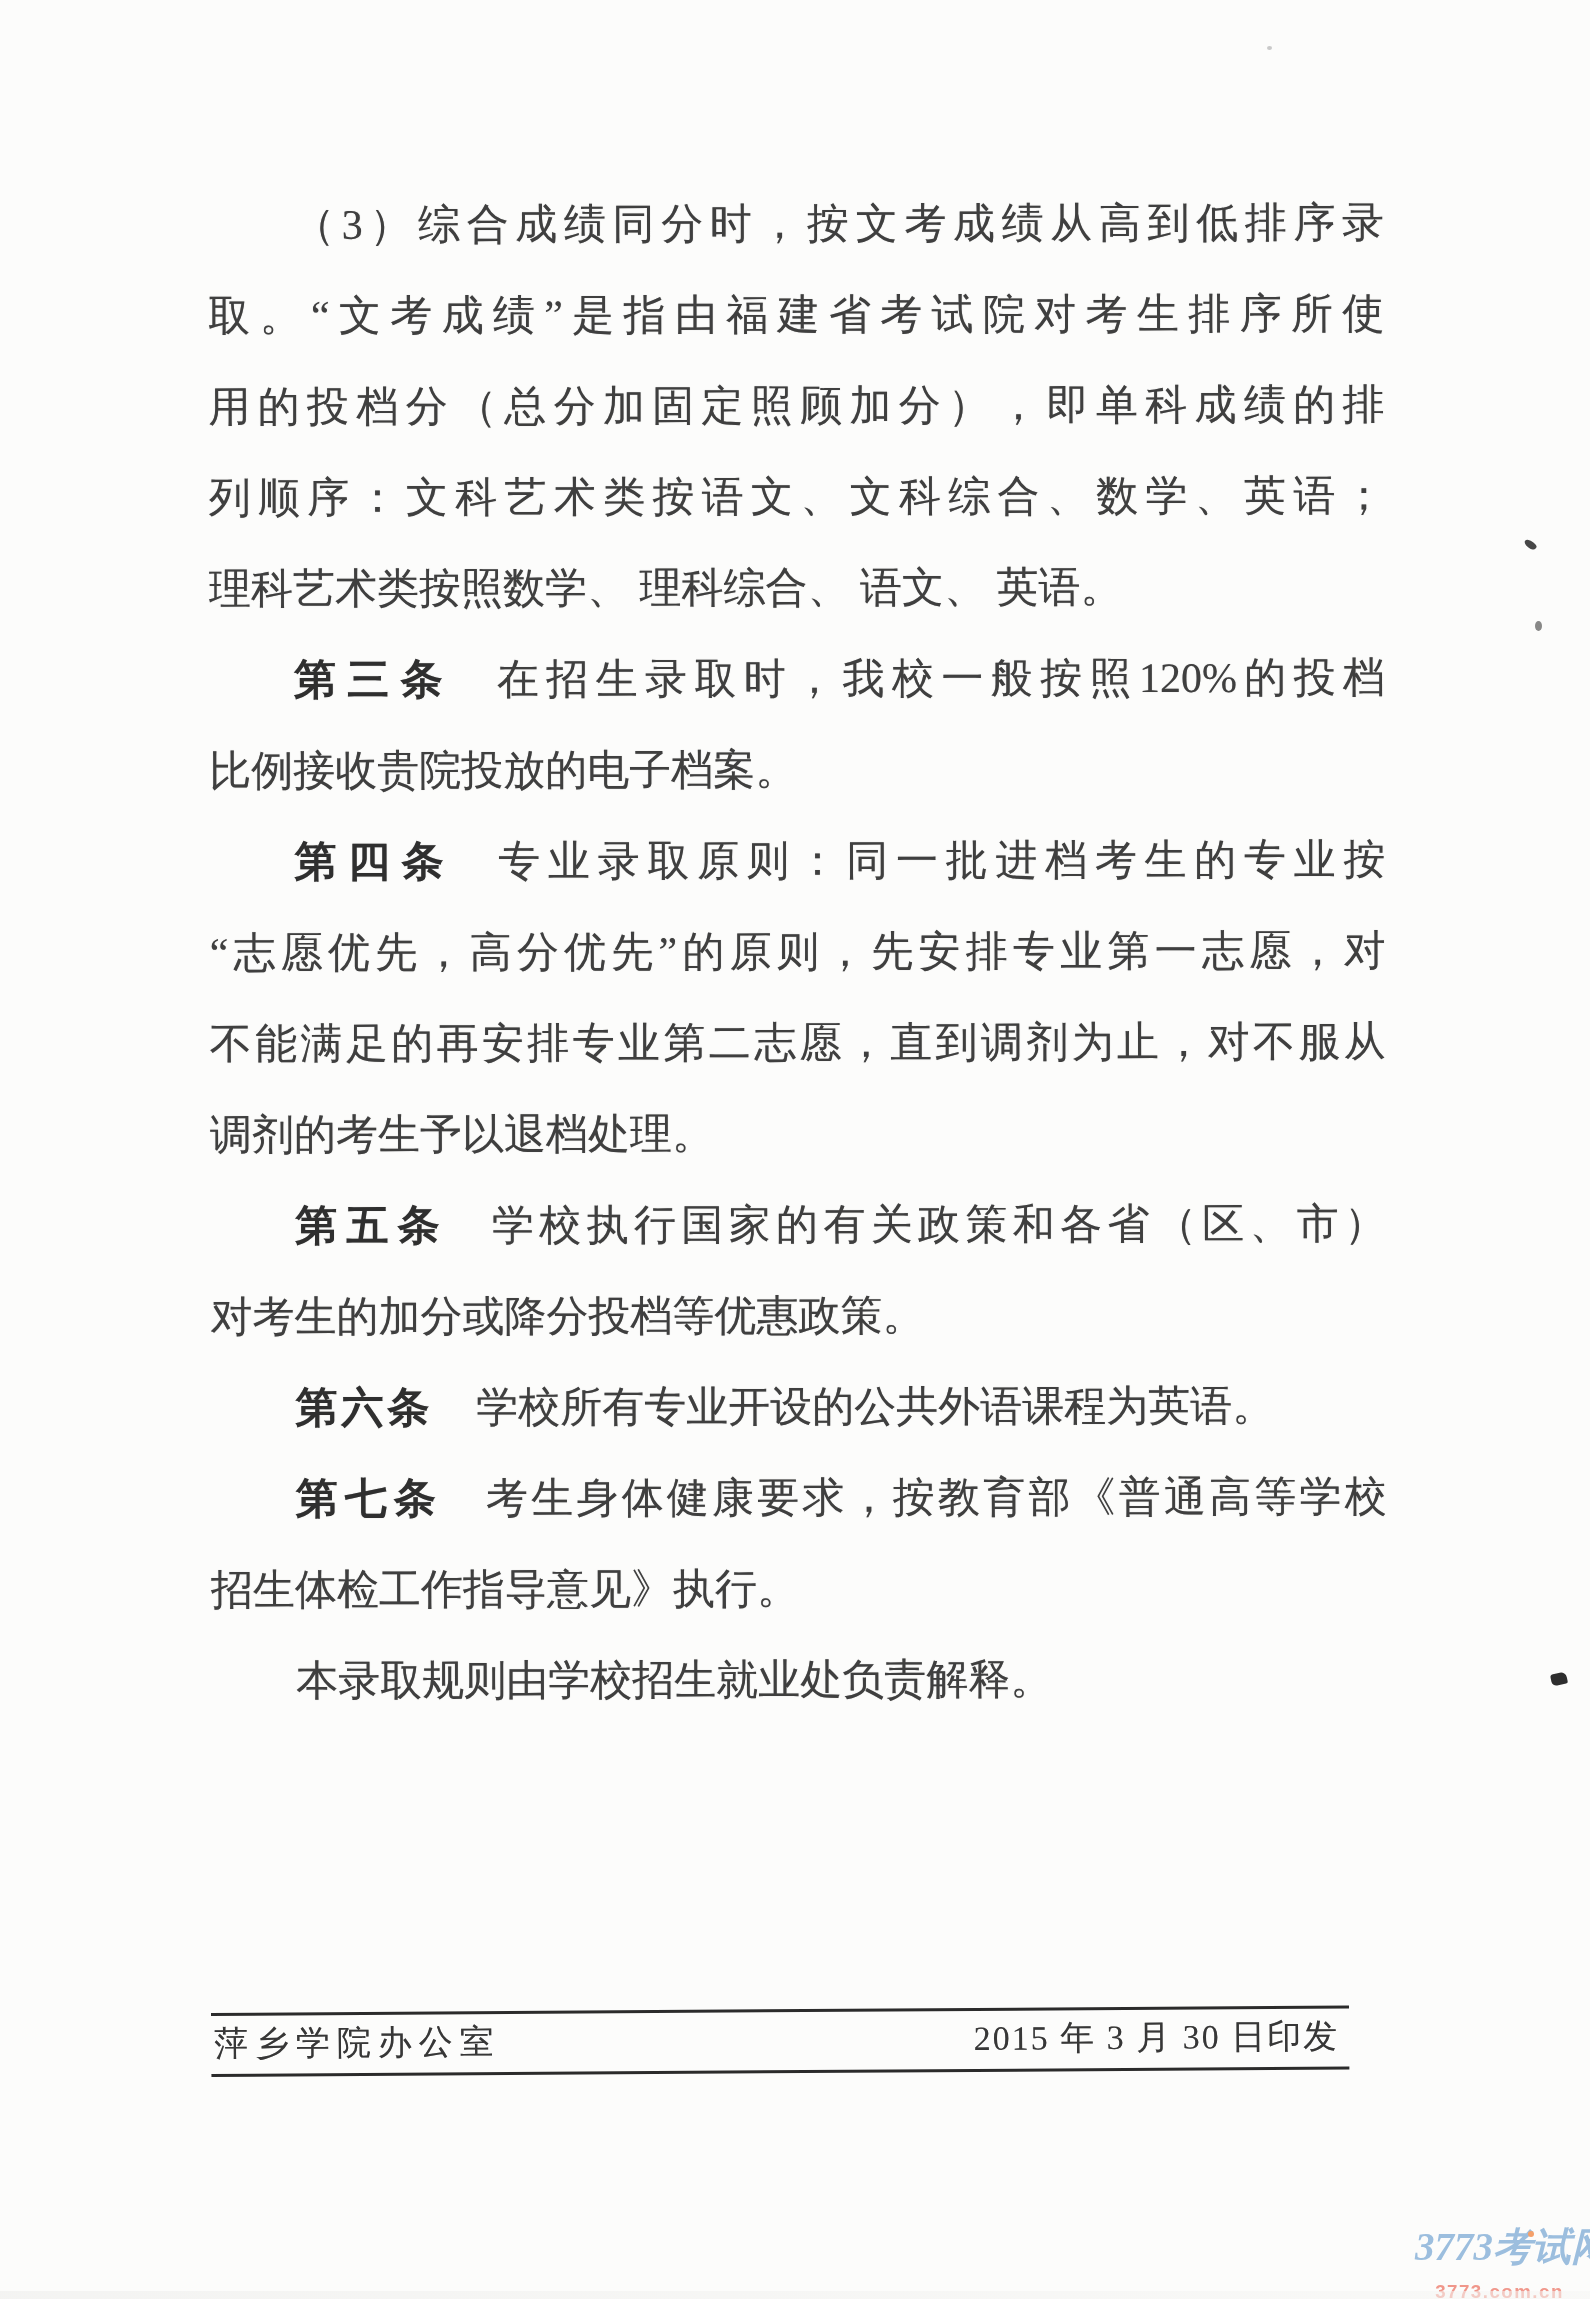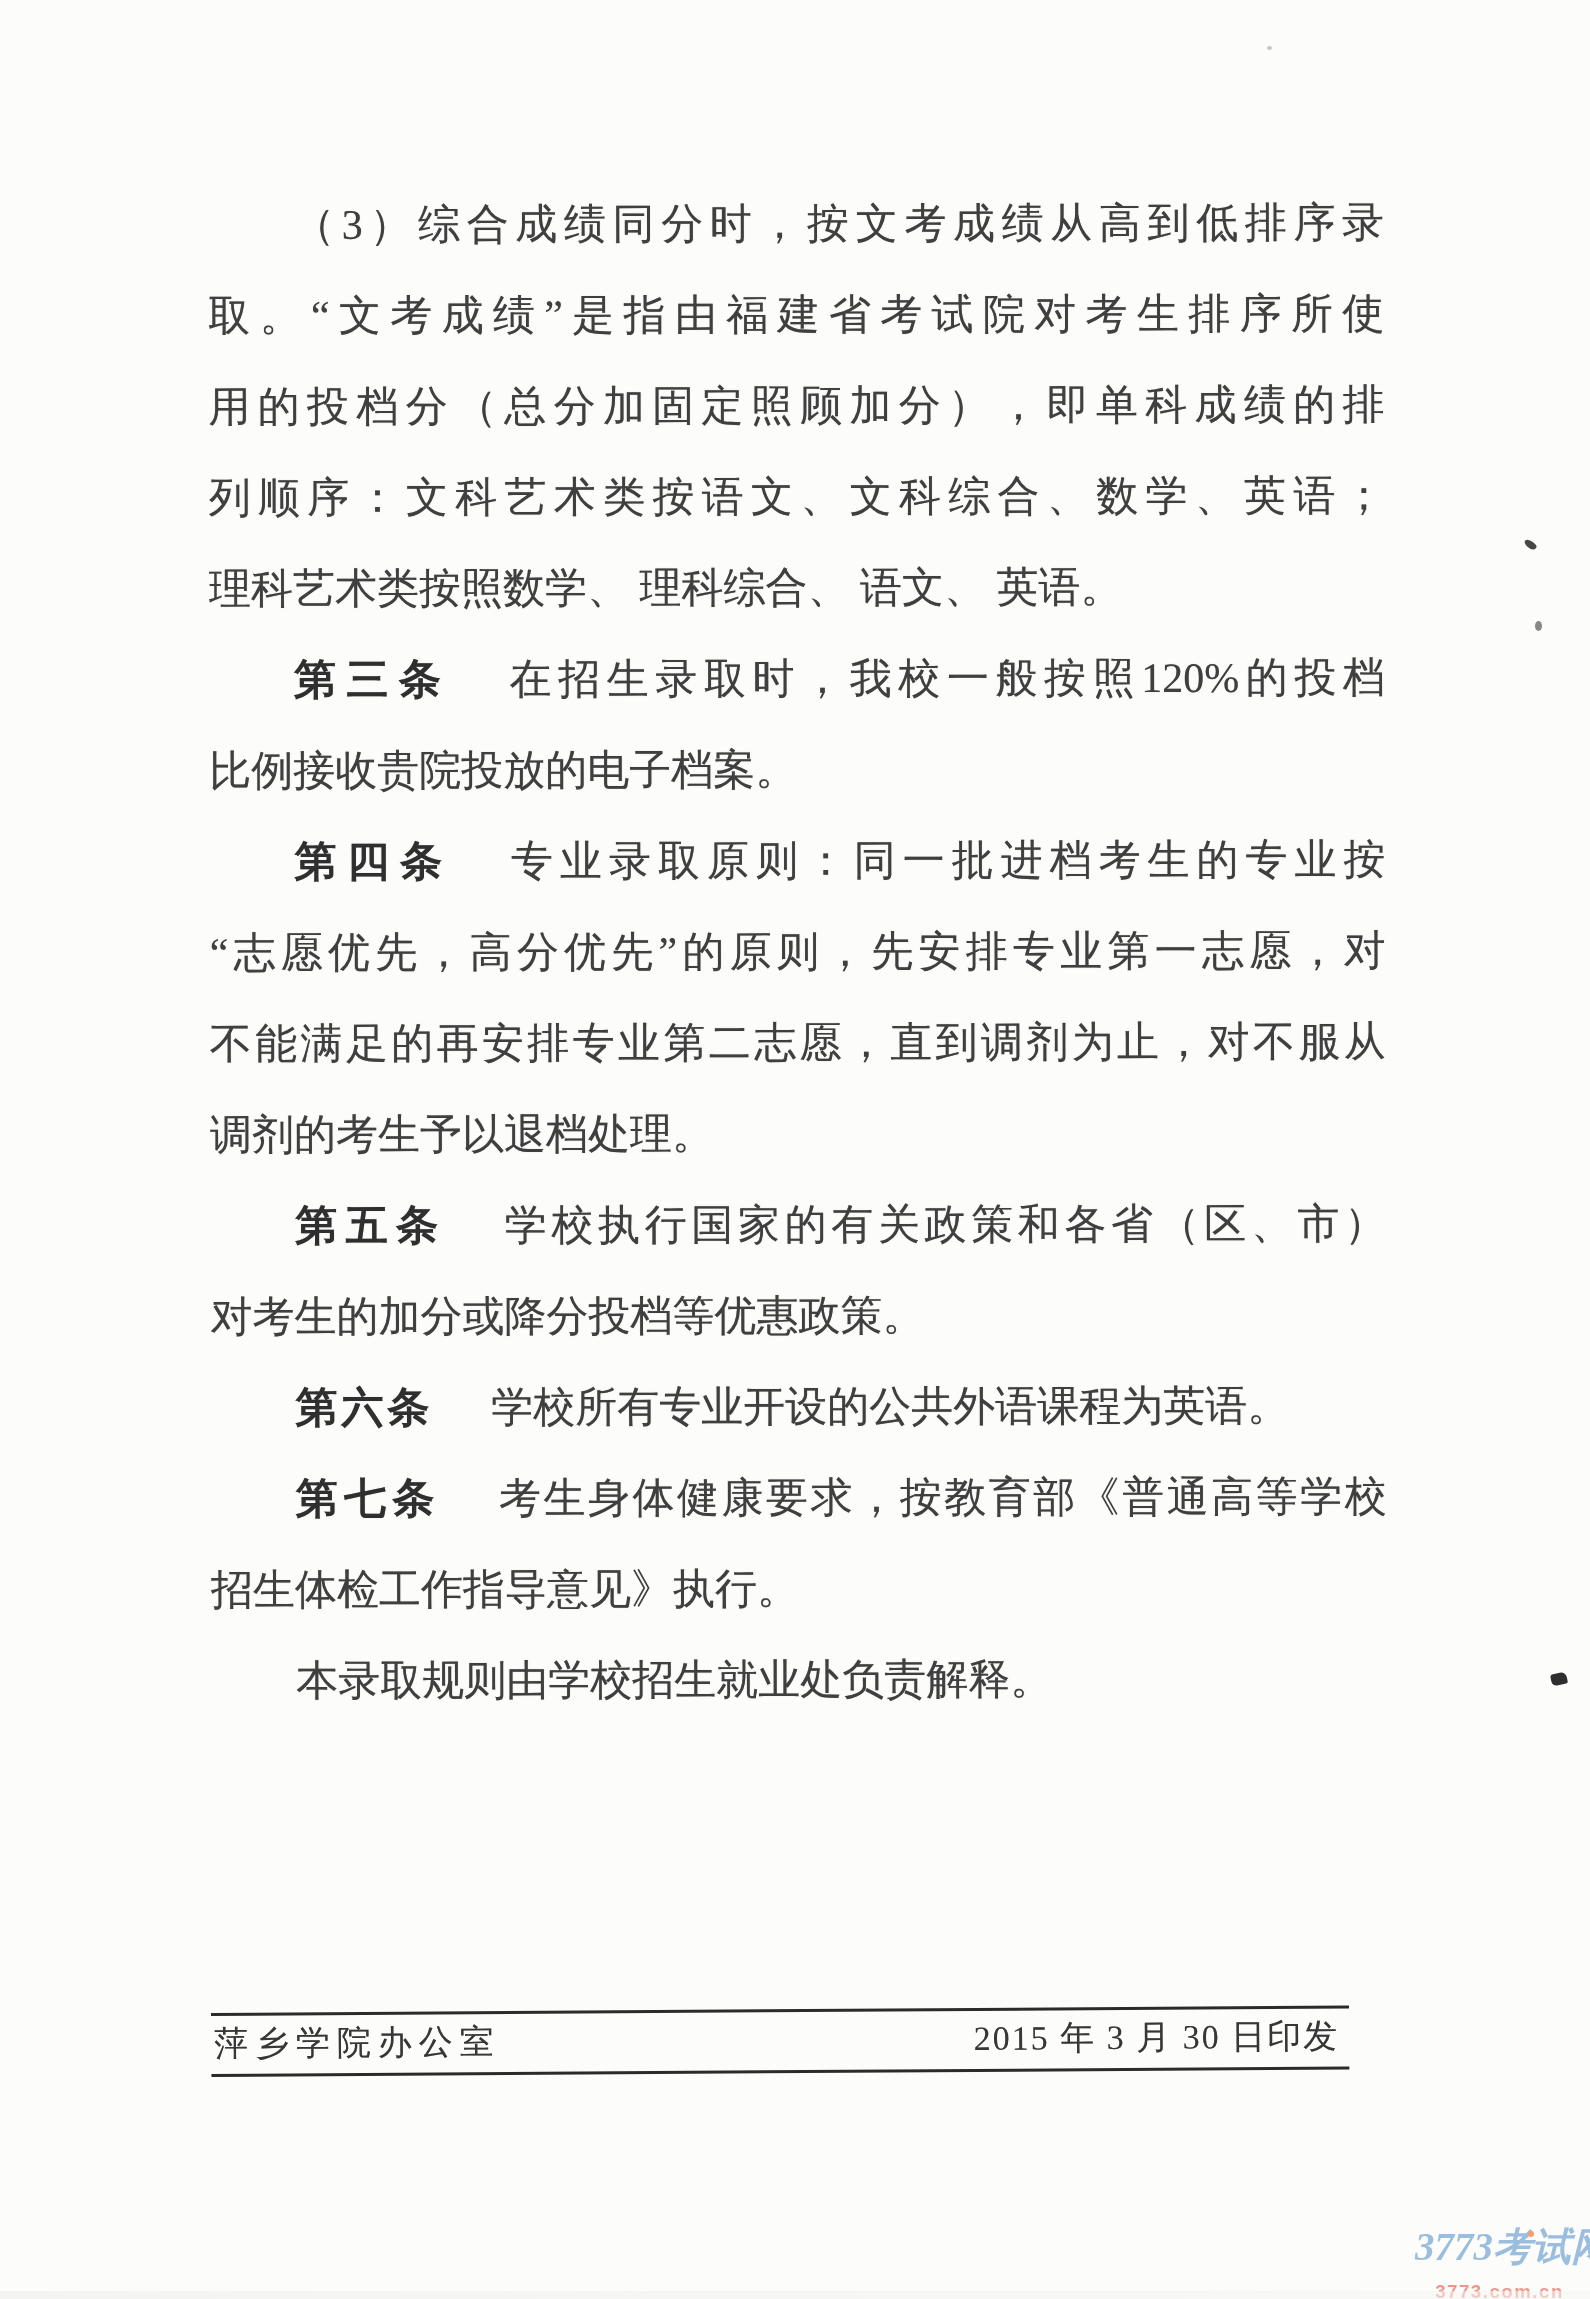--- a/index.html
+++ b/index.html
@@ -41,21 +41,21 @@
   .line.justify {
     white-space: normal;
     text-align: justify;
     text-align-last: justify;
     -moz-text-align-last: justify;
   }
   .line.indent { text-indent: 85px; }
   .article-label {
     font-weight: 700;
     color: var(--ink-bold);
-    margin-right: 58px;
+    margin-right: 43px;
     letter-spacing: 3.9px;
   }
   
   .footer {
     position: absolute;
     left: 211px;
     top: 2013px;
     width: 1138px;
     transform: rotate(-0.38deg);
     transform-origin: left top;

